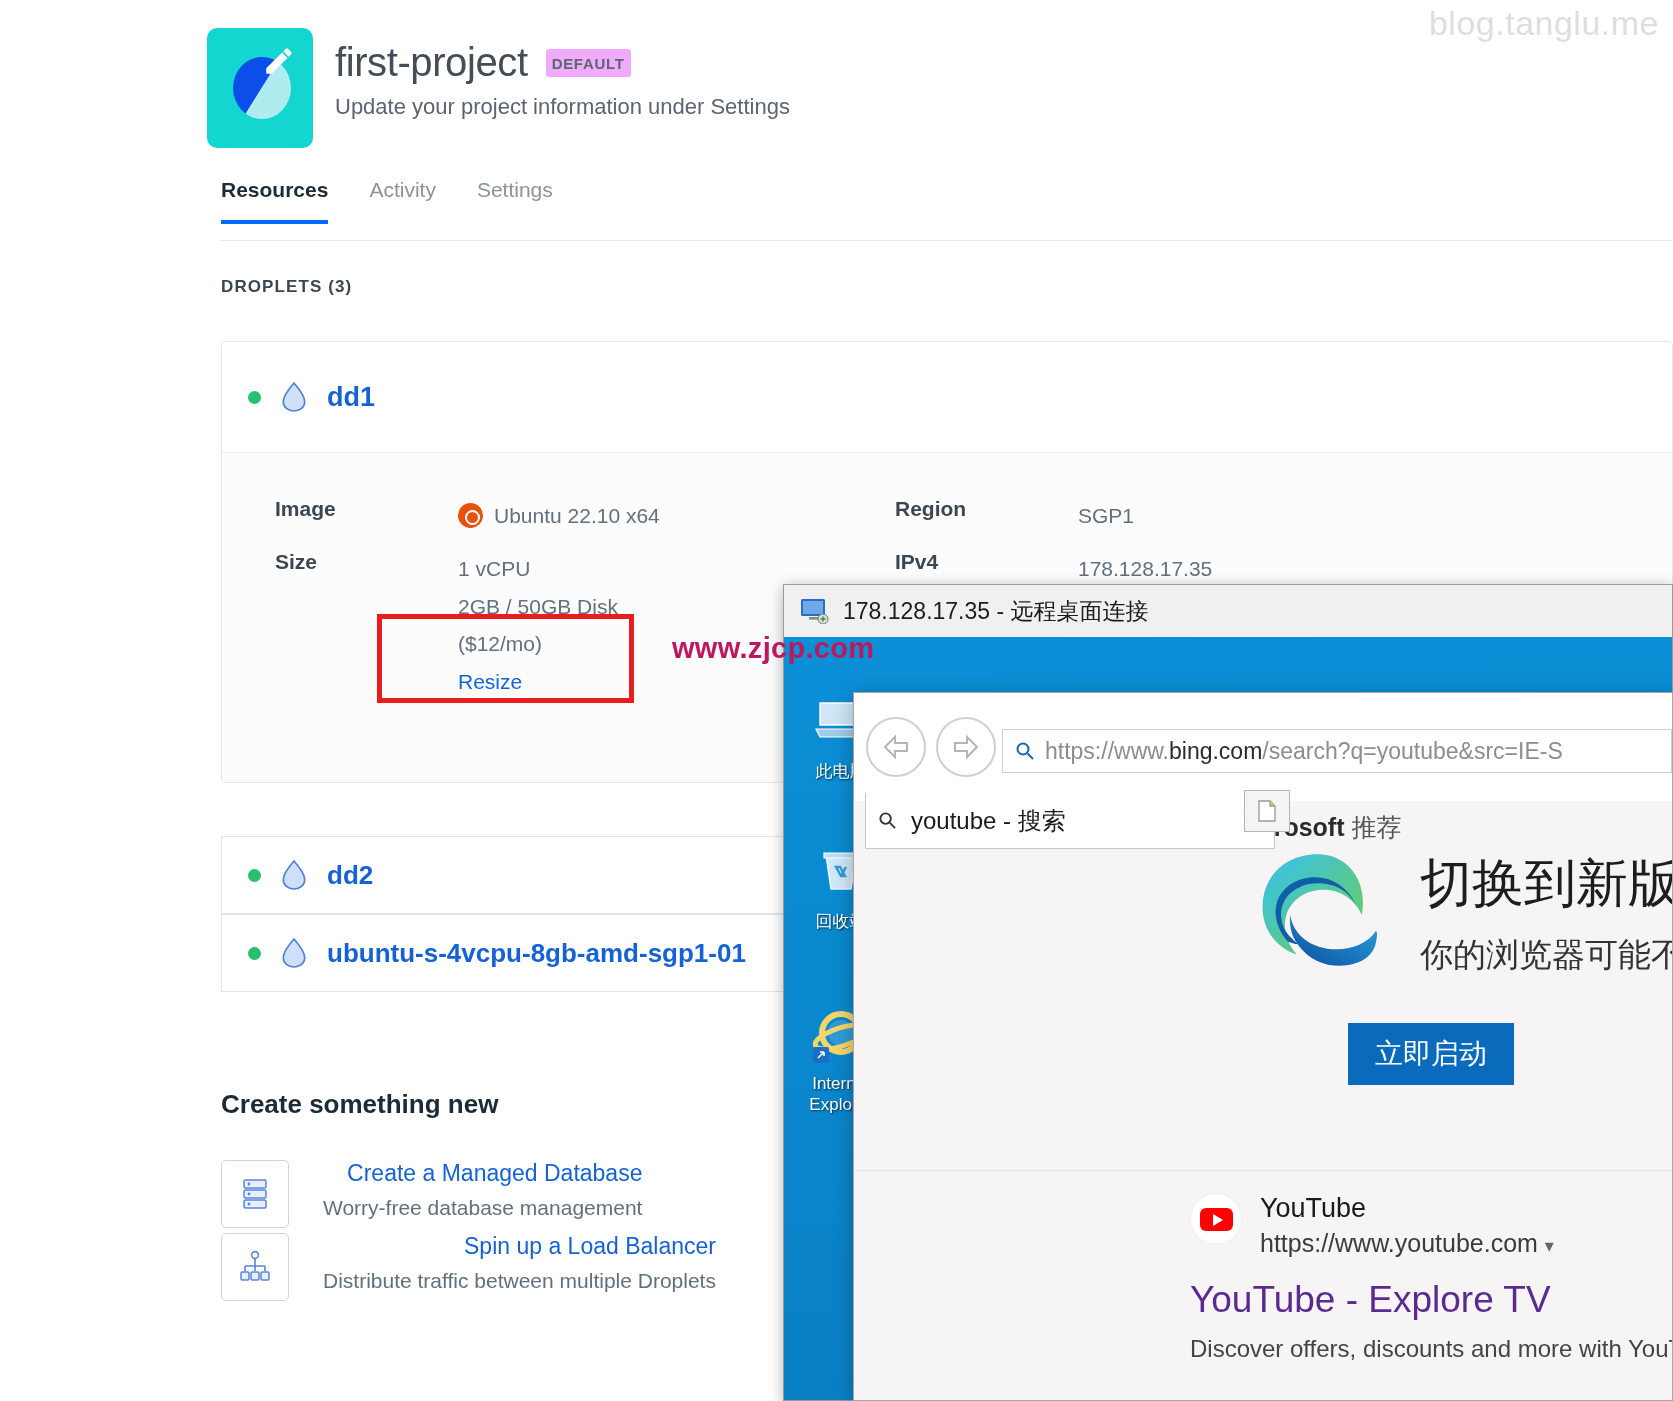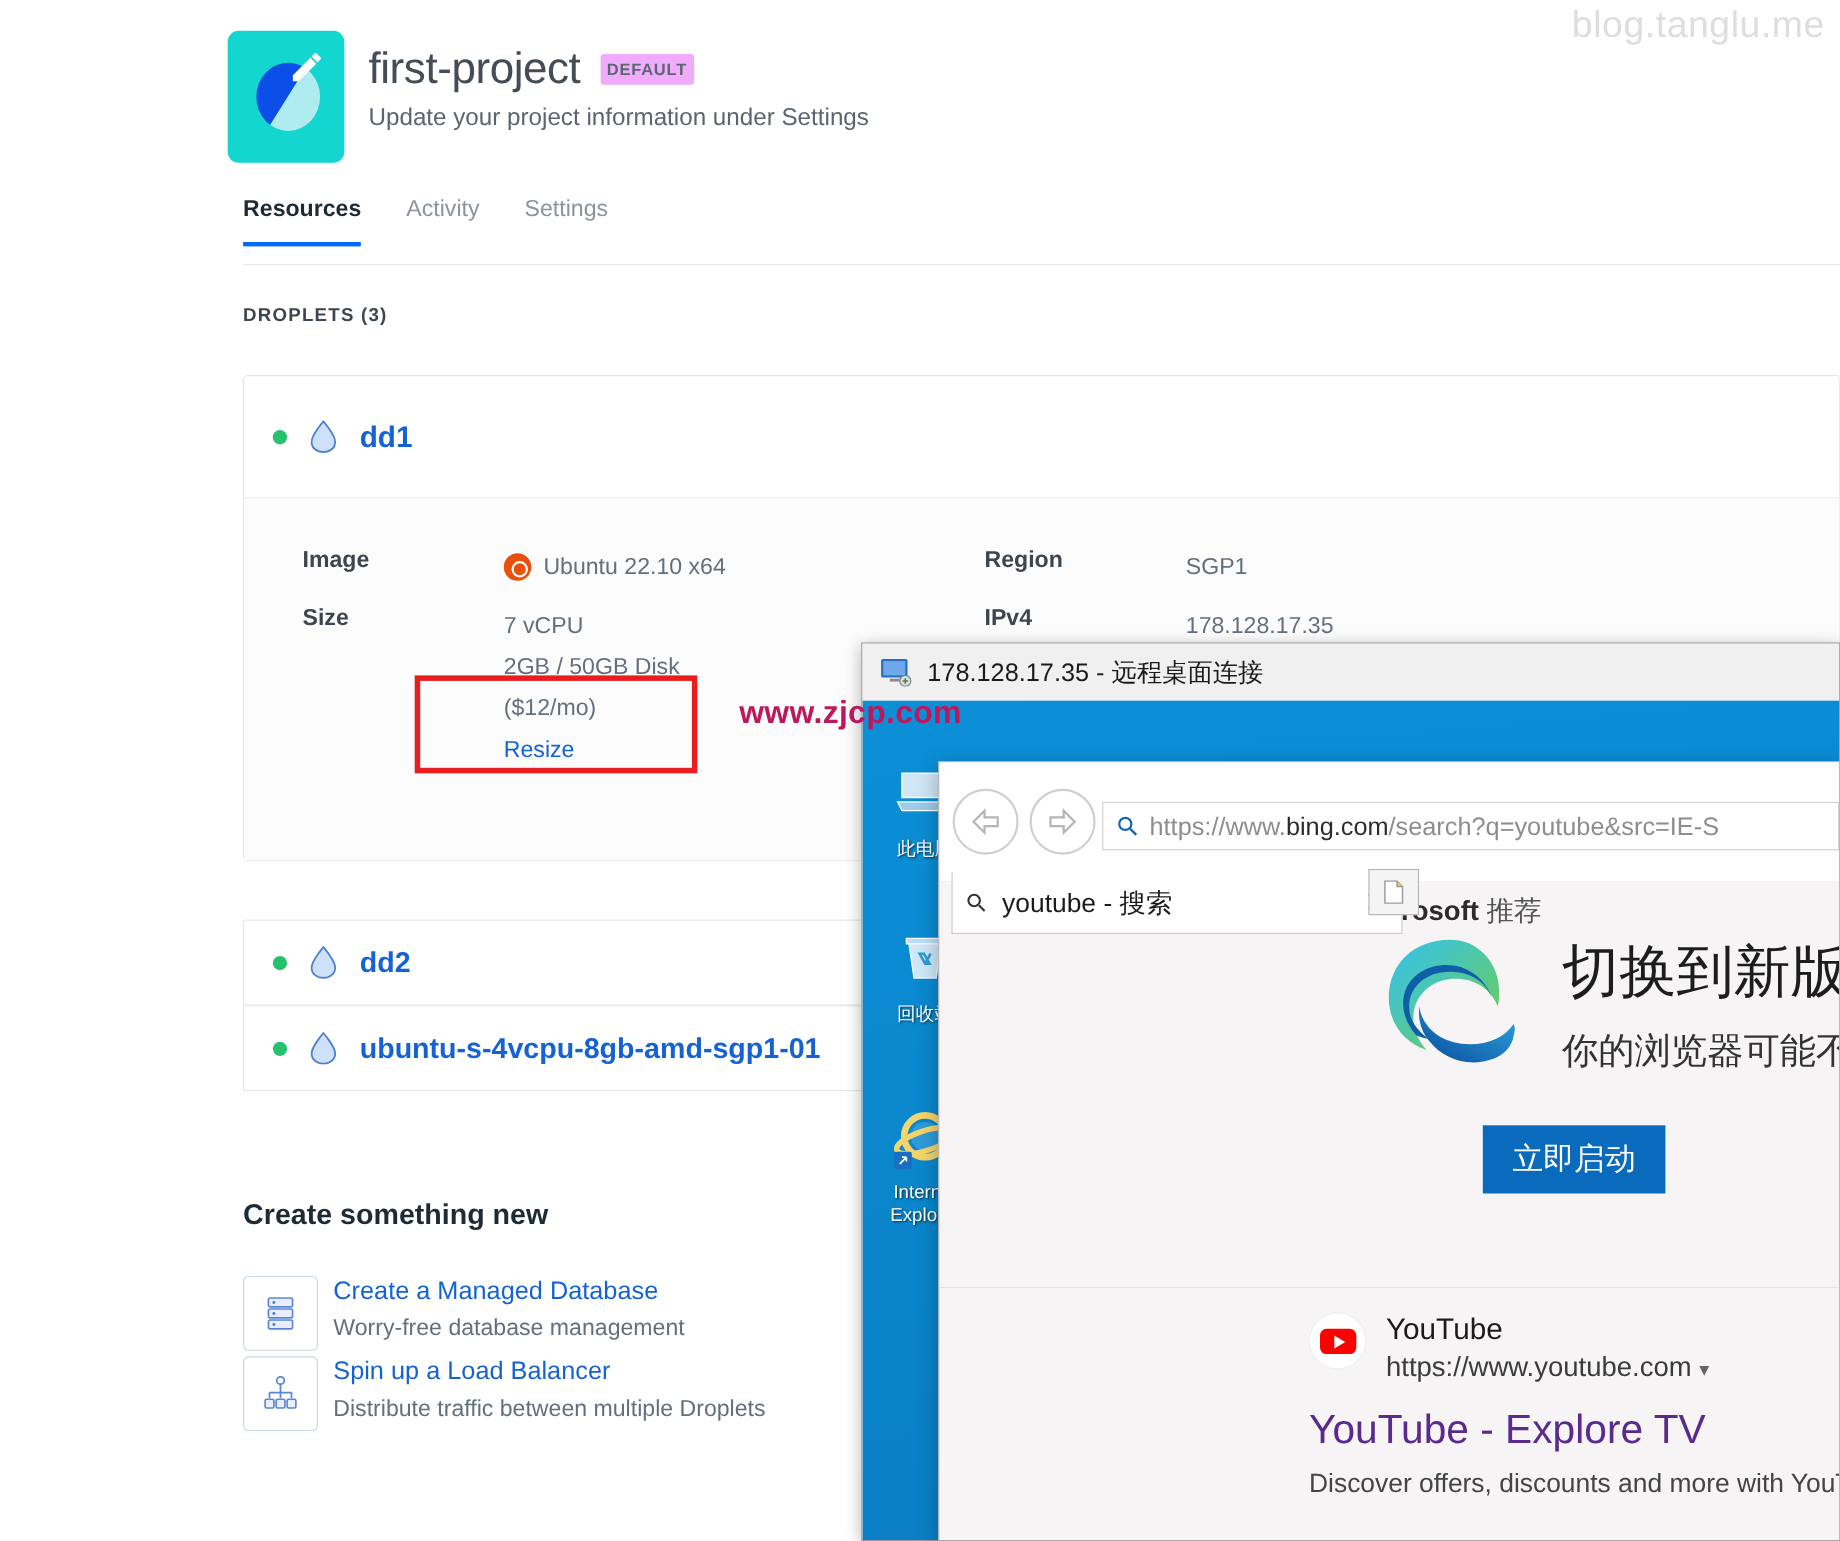--- a/index.html
+++ b/index.html
@@ -98,21 +98,21 @@
     position: absolute; left: 221px; right: 0;
     border: 1px solid #e3e6e9; background: #fff;
     height: 78px; display: flex; align-items: center;
     padding-left: 26px; gap: 20px;
   }
   .drow-item .dname { font-size: 26px; }
   .drow-ip { position: absolute; left: 1000px; font-size: 21px; color: #62707d; }
 
   
   .cs-title { position: absolute; left: 221px; top: 1089px; font-size: 26px; color: #1c2b36; font-weight: 700; }
-  .cs-item { position: absolute; left: 221px; display: flex; gap: 14px; }
+  .cs-item { position: absolute; left: 221px; display: flex; gap: 34px; text-align: right; }
   .cs-icon {
     width: 68px; height: 68px; border: 1px solid #c9d4e4; border-radius: 5px;
     display: flex; align-items: center; justify-content: center; flex: none; background: #fff;
   }
   .cs-link { font-size: 23px; color: #1462d4; cursor: pointer; }
   .cs-desc { font-size: 21px; color: #62707d; margin-top: 9px; }
 
   
   .rdp {
     position: absolute; left: 783px; top: 584px; width: 890px; height: 817px;
@@ -240,21 +240,21 @@
         <div class="drow">
           <div class="dlabel">Image</div>
           <div class="dval ubuntu-line">
             <span class="ubuntu-logo"></span>
             <span>Ubuntu 22.10 x64</span>
           </div>
         </div>
         <div class="drow">
           <div class="dlabel">Size</div>
           <div class="dval">
-            <div>7 vCPU</div>
+            <div>1 vCPU</div>
             <div>2GB / 50GB Disk</div>
             <div>($12/mo)</div>
             <div class="link">Resize</div>
           </div>
         </div>
       </div>
       <div class="dcol">
         <div class="drow">
           <div class="dlabel">Region</div>
           <div class="dval">SGP1</div>

